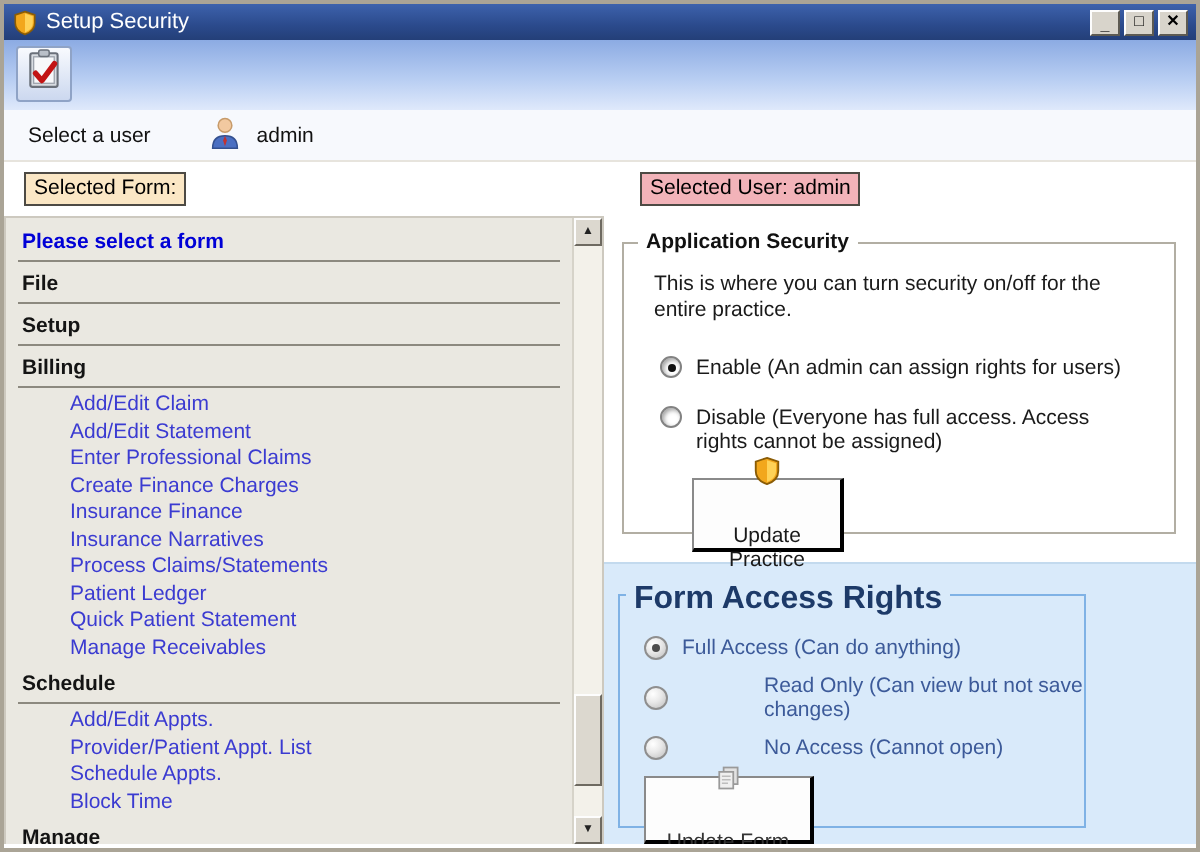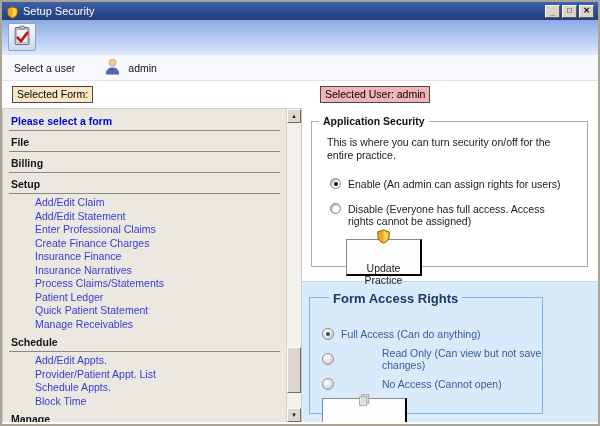--- a/index.html
+++ b/index.html
@@ -64,23 +64,23 @@
   .radio-classic.selected .dot{display:block;}
   .radio-label{line-height:12px;max-width:240px;}
 
   .cmd-btn{display:flex;flex-direction:column;align-items:center;justify-content:center;gap:16px;
     background:#fdfdfd;border:1px solid #8a8a8a;border-right:2px solid #000;border-bottom:2px solid #000;
     font-size:10.5px;color:#1a1a1a;font-family:"Liberation Sans",sans-serif;padding:2px 6px;}
   .btn-practice{margin:12px 0 0 34px;width:76px;height:37px;}
 
   .blue-zone{flex:1;margin-top:14px;background:#d9eafa;border-top:1px solid #c3daee;padding:15px 0 0 7px;}
   .groupbox-blue{position:relative;border:1px solid #7fb2e5;width:234px;height:117px;background:transparent;}
-  .legend-blue{position:absolute;top:-7px;left:19px;background:#d9eafa;padding:0 4px;font-size:13px;font-weight:bold;color:#1d3a68;}
+  .legend-blue{position:absolute;top:-7px;left:3px;background:#d9eafa;padding:0 4px;font-size:16px;font-weight:bold;color:#1d3a68;}
   .fa-row{display:flex;align-items:center;gap:7px;font-size:10.5px;color:#3c5a99;margin:0 0 0 12px;cursor:default;}
-  .fa1{margin-top:30px;}
+  .fa1{margin-top:20px;}
   .fa2,.fa3{margin-top:7px;gap:48px;}
   .radio-round{flex:0 0 auto;width:12px;height:12px;border-radius:50%;border:1px solid #8f8f8f;position:relative;
     background:radial-gradient(circle at 35% 30%,#ffffff 0%,#e8e8e8 45%,#bdbdbd 100%);}
   .radio-round .dot{display:none;position:absolute;left:3px;top:3px;width:4px;height:4px;border-radius:50%;background:#4c4c4c;}
   .radio-round.selected .dot{display:block;}
   .btn-form{margin:8px 0 0 12px;width:85px;height:34px;color:#333;}
 </style>
 </head>
 <body>
 
@@ -130,22 +130,22 @@
     <span class="tag tag-form">Selected Form:</span>
     <span class="tag tag-user">Selected User: admin</span>
   </div>
 
   <div class="main">
 
     <div class="left-panel">
       <div class="form-list" id="form-list">
           <div class="fl-prompt">Please select a form</div>
           <div class="fl-section">File</div>
+          <div class="fl-section">Setup</div>
           <div class="fl-section">Billing</div>
-          <div class="fl-section">Setup</div>
           <div class="fl-link">Add/Edit Claim</div>
           <div class="fl-link">Add/Edit Statement</div>
           <div class="fl-link">Enter Professional Claims</div>
           <div class="fl-link">Create Finance Charges</div>
           <div class="fl-link">Insurance Finance</div>
           <div class="fl-link">Insurance Narratives</div>
           <div class="fl-link">Process Claims/Statements</div>
           <div class="fl-link">Patient Ledger</div>
           <div class="fl-link">Quick Patient Statement</div>
           <div class="fl-link">Manage Receivables</div>

